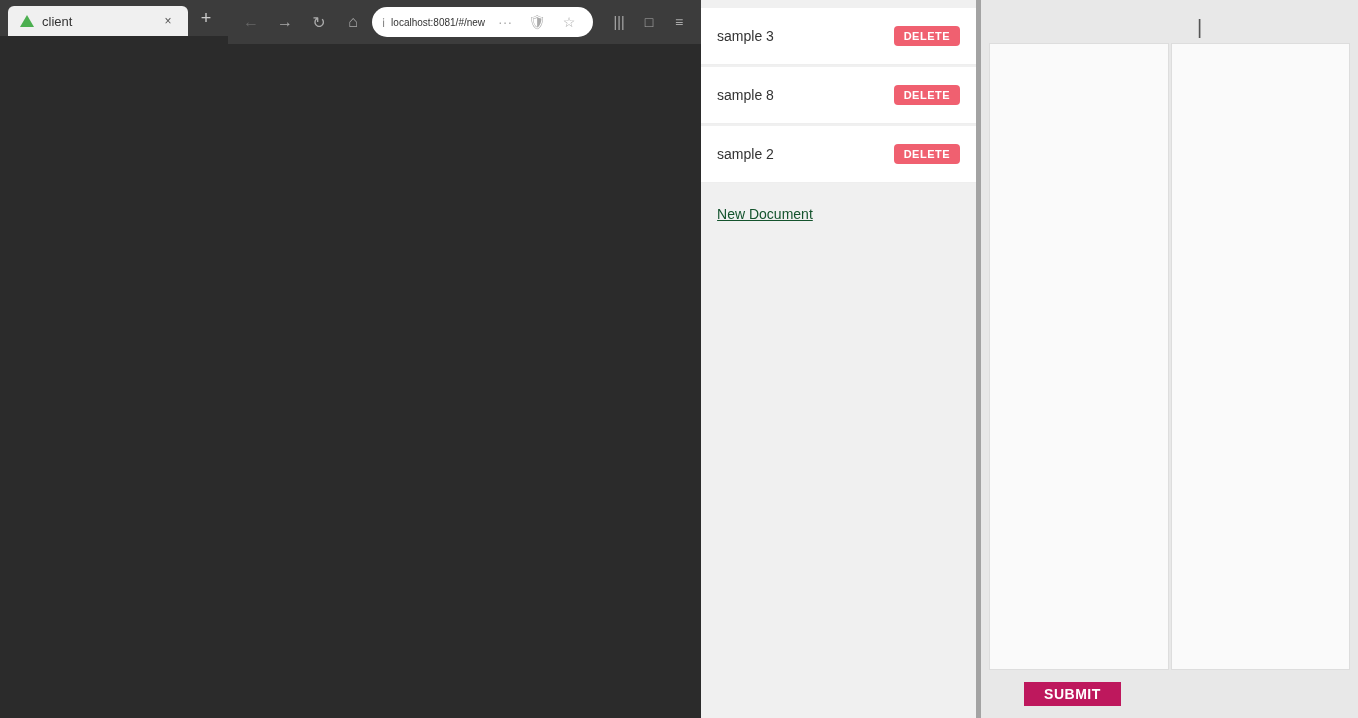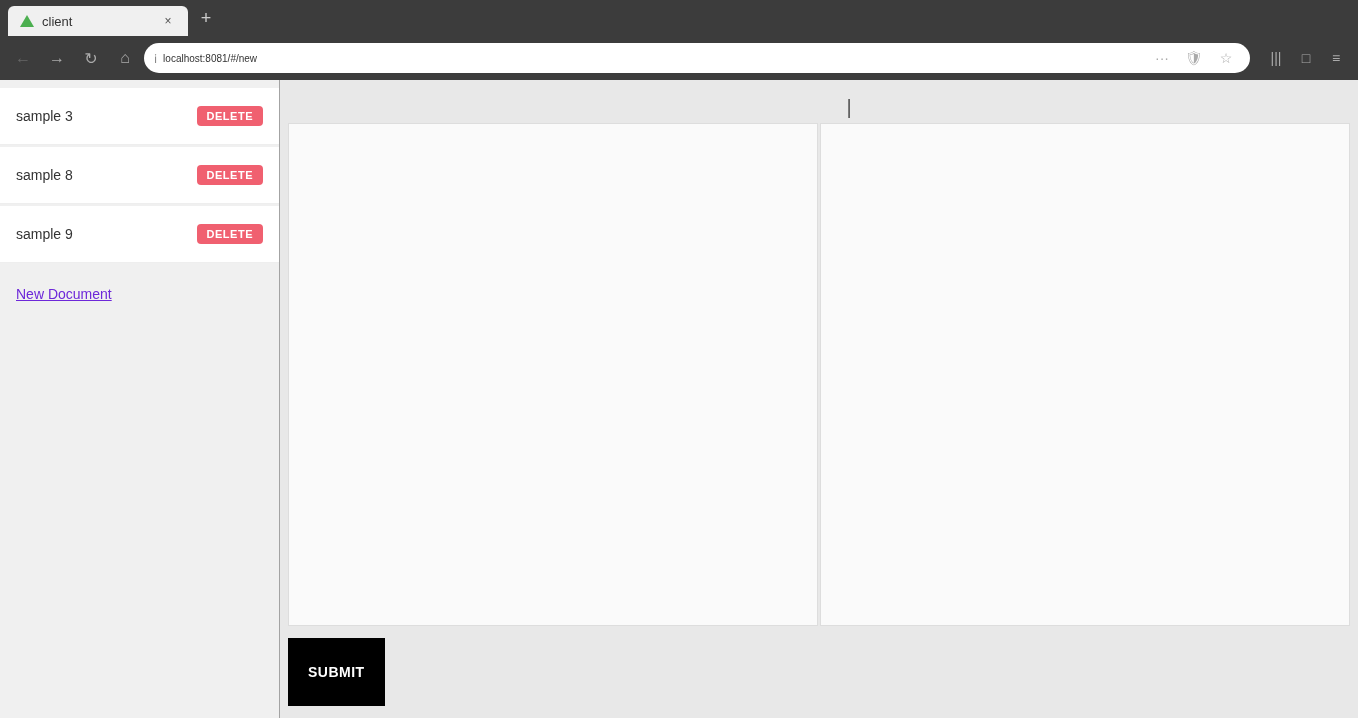--- a/index.html
+++ b/index.html
@@ -3,21 +3,20 @@
   <meta charset="utf-8">
   <style>
     * { box-sizing: border-box; margin: 0; padding: 0; }
     body { font-family: Arial, sans-serif; background: #f0f0f0; overflow: hidden; }
 
     
     .browser-chrome {
       width: 1358px;
       height: 718px;
       display: flex;
-      flex-direction: column;
       background: #2b2b2b;
     }
 
     
     .tab-bar {
       display: flex;
       align-items: center;
       background: #3c3c3c;
       height: 36px;
       padding: 0 8px;
@@ -137,21 +136,21 @@
     .app-content {
       display: flex;
       flex: 1;
       overflow: hidden;
     }
 
     
     .sidebar {
       width: 280px;
       background: #f0f0f0;
-      border-right: 1px solid #a3a3a3;
+      border-right: 5px solid #a3a3a3;
       display: flex;
       flex-direction: column;
       padding: 8px 0;
     }
     .doc-item {
       display: flex;
       align-items: center;
       justify-content: space-between;
       padding: 18px 16px;
       background: #fff;
@@ -171,21 +170,21 @@
       font-weight: bold;
       cursor: pointer;
       border-radius: 4px;
       letter-spacing: 0.5px;
     }
     .new-doc-section {
       padding: 16px;
       margin-top: 4px;
     }
     .new-doc-link {
-      color: #6d28d9;
+      color: #14532d;
       text-decoration: underline;
       font-size: 14px;
       cursor: pointer;
       margin-top: 31px;
     }
 
     
     .main-area {
       flex: 1;
       background: #e8e8e8;
@@ -218,28 +217,29 @@
       flex: 1;
     }
     .editor-panel:first-child {
       margin-right: 2px;
     }
     .submit-area {
       padding: 12px 8px;
       background: #e8e8e8;
     }
     .submit-btn {
-      background: #000000;
+      background: #be185d;
       color: #fff;
       border: none;
-      padding: 26px 20px;
+      padding: 4px 20px;
       font-size: 14px;
       font-weight: bold;
       cursor: pointer;
       letter-spacing: 0.5px;
+      margin-left: 35px;
     }
 
     
     .favicon-triangle {
       width: 0;
       height: 0;
       border-left: 7px solid transparent;
       border-right: 7px solid transparent;
       border-bottom: 12px solid #4caf50;
     }
@@ -286,21 +286,21 @@
     <div class="sidebar">
       <div class="doc-item">
         <span class="doc-name">sample 3</span>
         <button class="delete-btn">DELETE</button>
       </div>
       <div class="doc-item">
         <span class="doc-name">sample 8</span>
         <button class="delete-btn">DELETE</button>
       </div>
       <div class="doc-item">
-        <span class="doc-name">sample 9</span>
+        <span class="doc-name">sample 2</span>
         <button class="delete-btn">DELETE</button>
       </div>
       <div class="new-doc-section">
         <a class="new-doc-link" href="#">New Document</a>
       </div>
     </div>
 
     <div class="main-area">
       <div class="editor-top">
         <span class="cursor-indicator">|</span>

